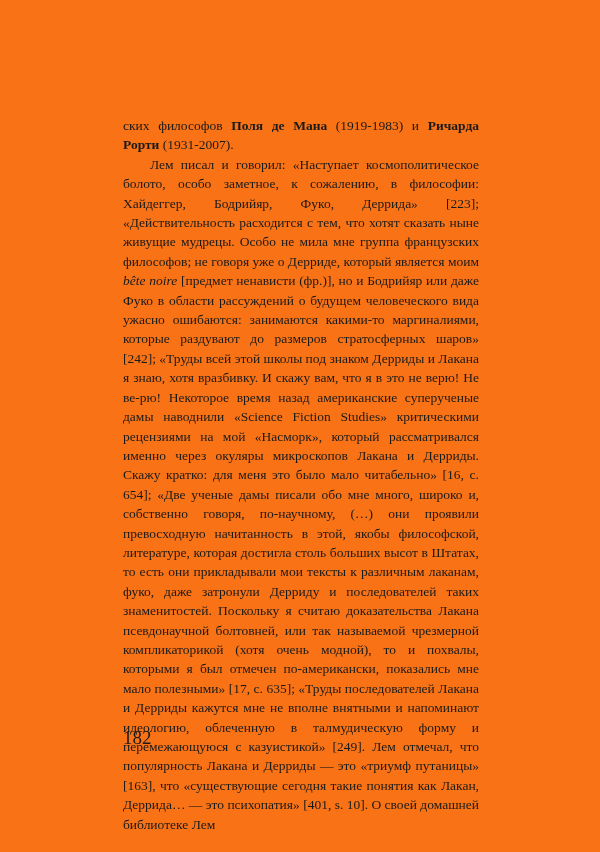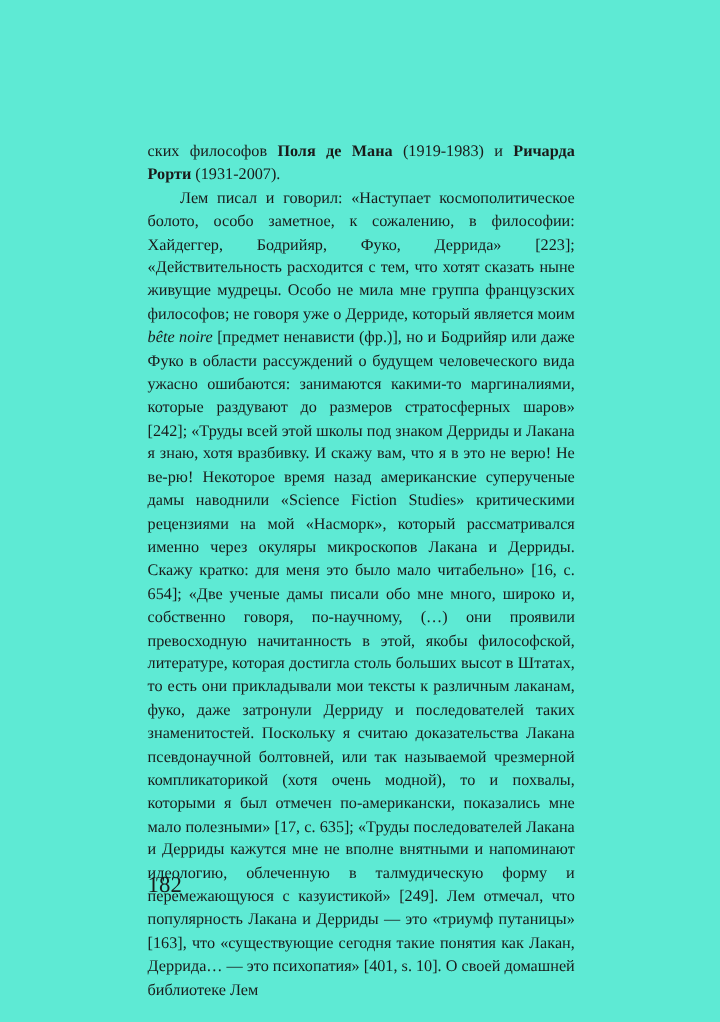--- a/index.html
+++ b/index.html
@@ -4,21 +4,21 @@
 <style>
   html, body {
     margin: 0;
     padding: 0;
     background: #ffffff;
   }
   .book-page {
     position: relative;
     width: 600px;
     height: 852px;
-    background: #5eead4;
+    background: #f97316;
     overflow: hidden;
     font-family: "Liberation Serif", "DejaVu Serif", serif;
     color: #1a1a1a;
   }
   .text-block {
     position: absolute;
     left: 123px;
     top: 116px;
     width: 356px;
     font-size: 13.5px;

